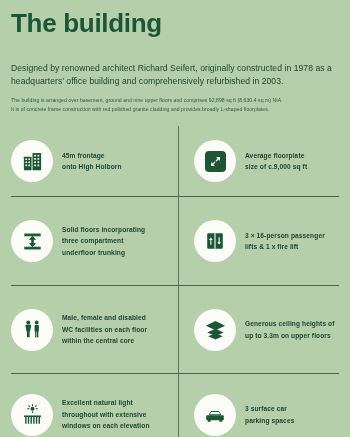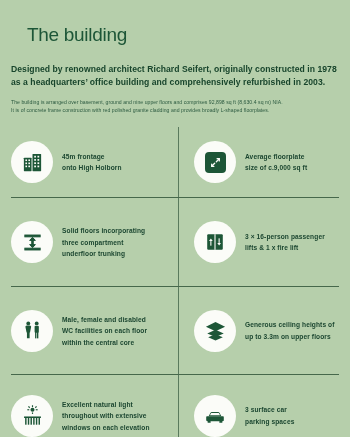--- a/index.html
+++ b/index.html
@@ -15,34 +15,34 @@
     position: relative;
   }
   .page {
     width: 350px;
     height: 437px;
     position: relative;
     box-sizing: border-box;
     padding: 0 11px;
   }
   .page-title {
-    font-size: 19px;
-    font-weight: normal;
+    font-size: 26px;
+    font-weight: bold;
     color: #1d5637;
     letter-spacing: -0.3px;
-    margin: 16px;
+    margin: 0;
     padding-top: 9px;
     line-height: 1.1;
   }
   .intro {
     font-size: 8.6px;
-    font-weight: bold;
+    font-weight: normal;
     color: #18452c;
     line-height: 1.55;
-    margin-top: 17px;
+    margin-top: 24px;
     letter-spacing: 0.05px;
   }
   .sub {
     font-size: 5.1px;
     color: #2c5a40;
     line-height: 1.75;
     margin-top: 8px;
     letter-spacing: 0.05px;
   }
   .features {

